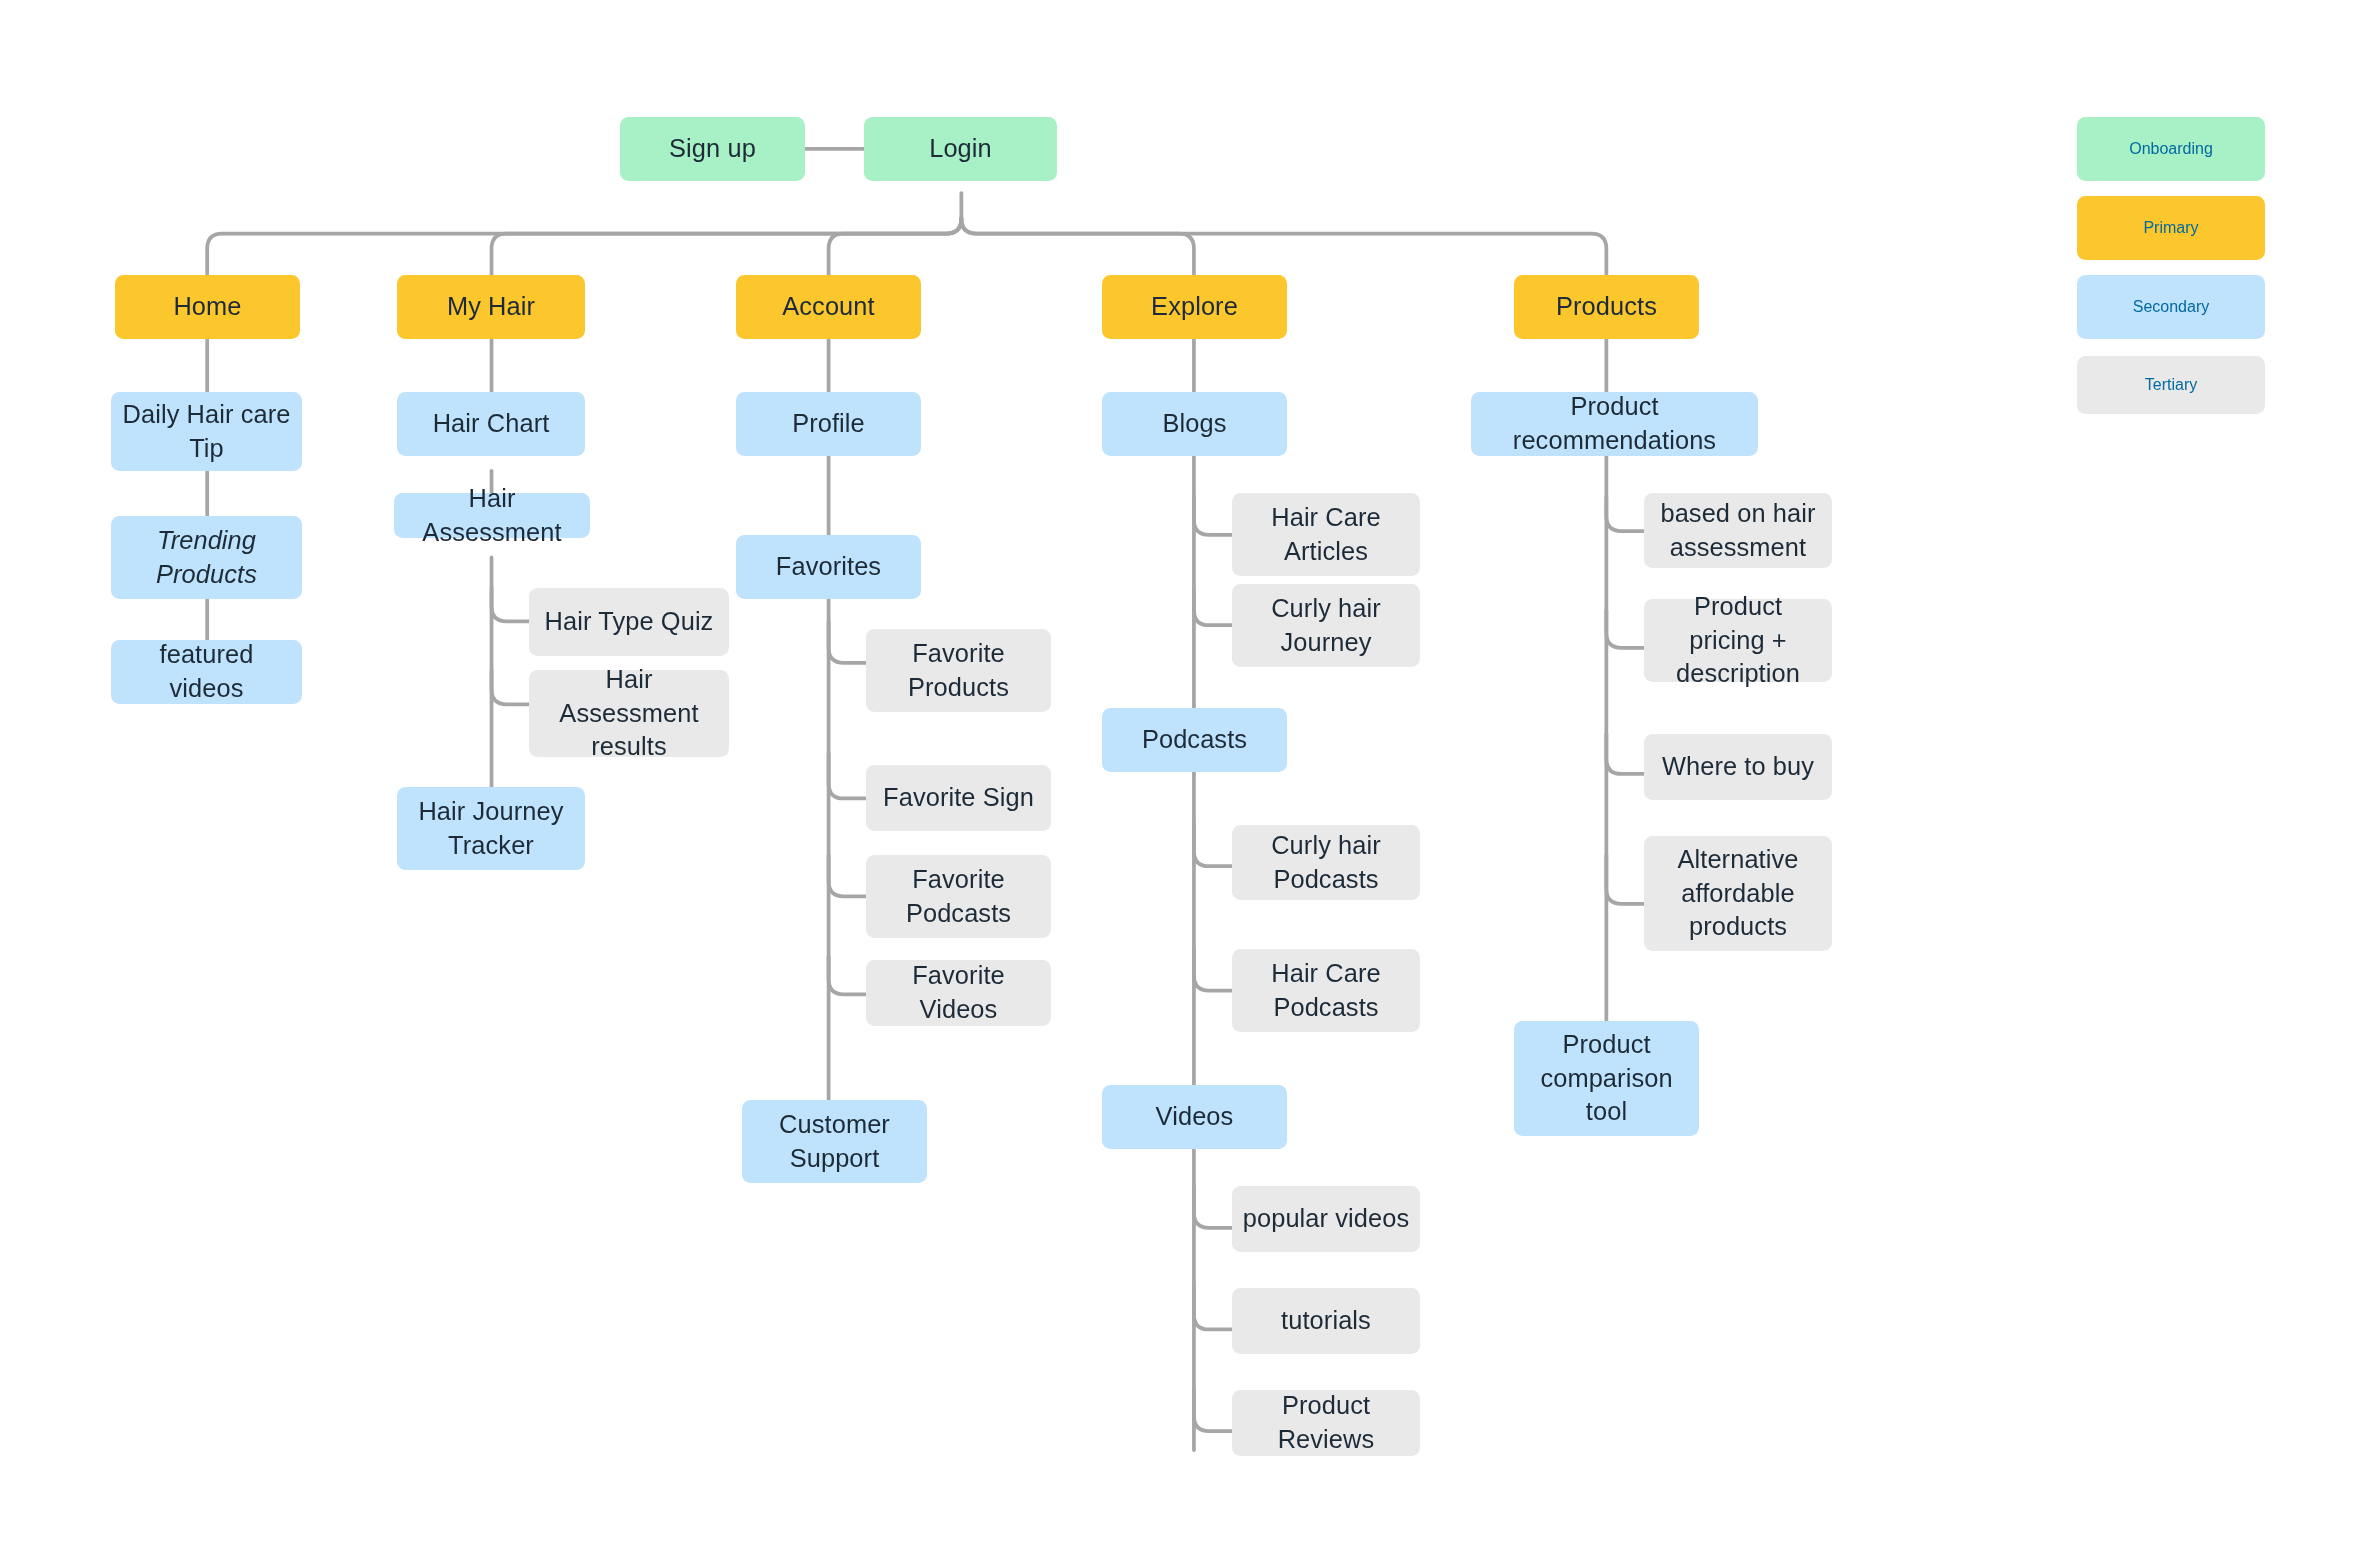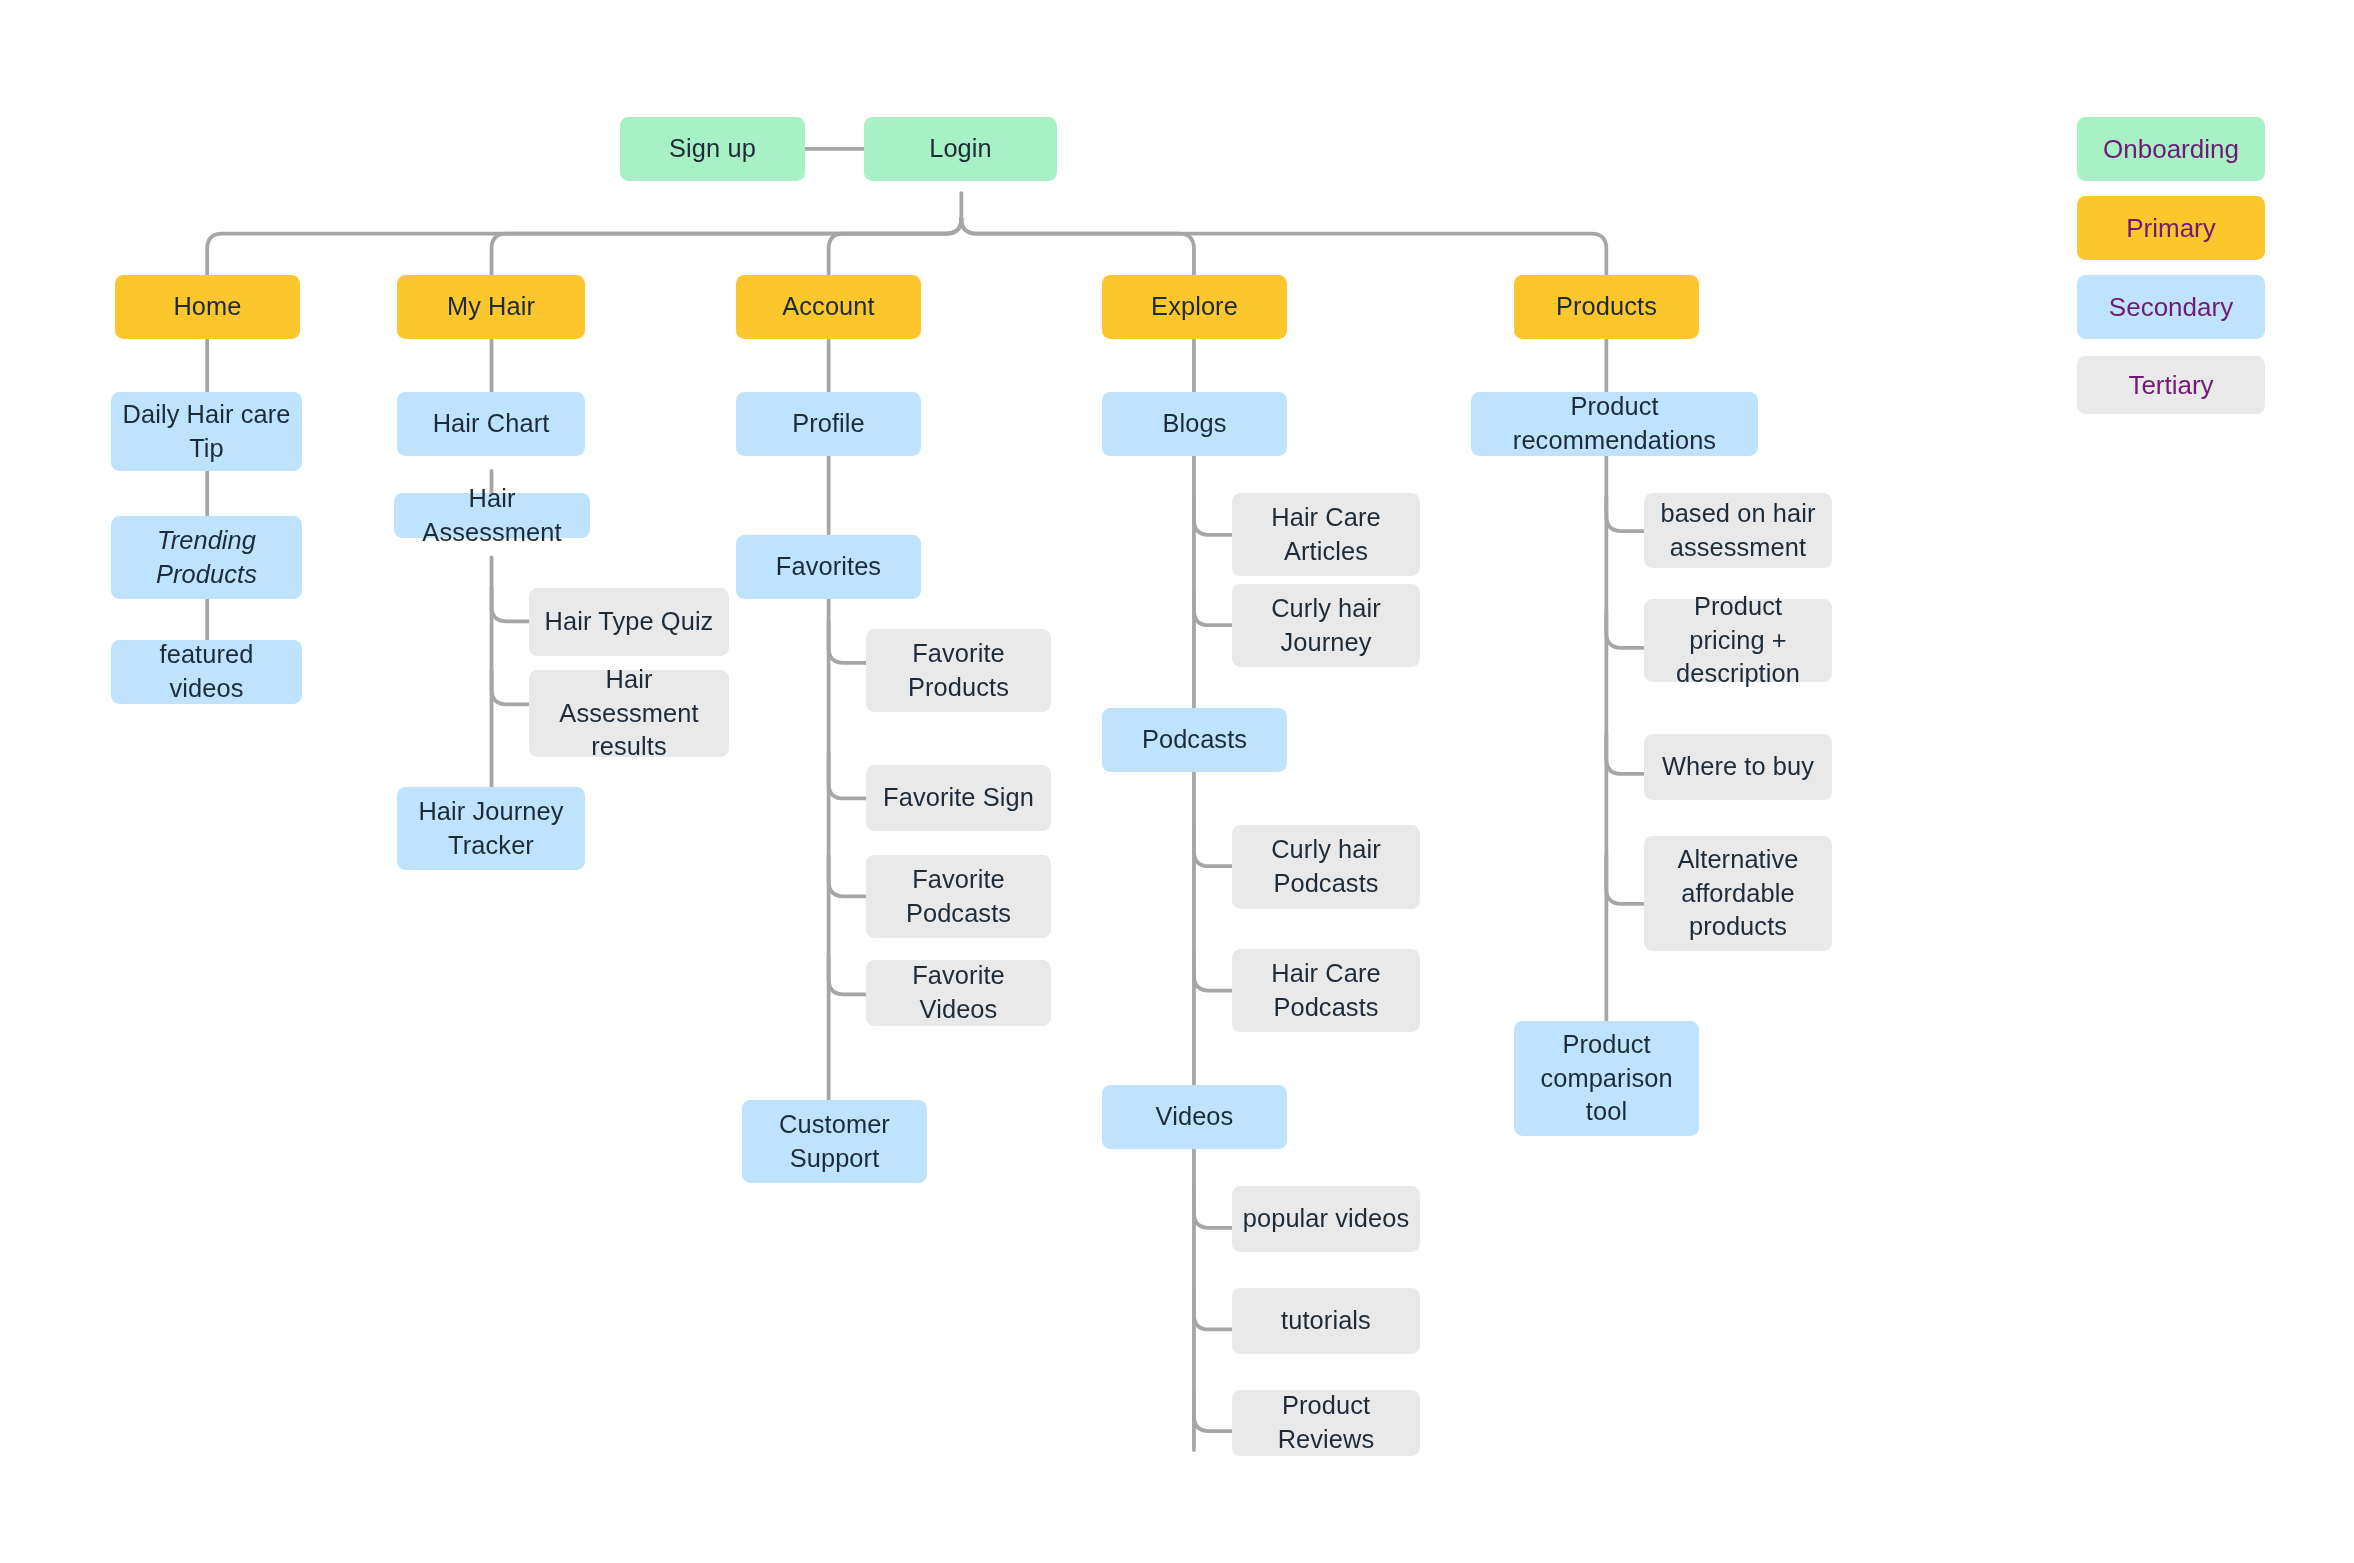--- a/index.html
+++ b/index.html
@@ -45,22 +45,22 @@
   .secondary  { background: #bfe3fc; }
   .tertiary   { background: #e9e9e9; }
 
   .legend-node {
     position: absolute;
     box-sizing: border-box;
     display: flex;
     align-items: center;
     justify-content: center;
     border-radius: 8.5px;
-    color: #701a75;
-    font-size: 26px;
+    color: #0369a1;
+    font-size: 16px;
   }
 </style>
 </head>
 <body>
 
 <div id="canvas">
 
   <svg id="wires" viewBox="0 0 2500 1660" xmlns="http://www.w3.org/2000/svg">
     <g fill="none" stroke="#a6a6a6" stroke-width="4" stroke-linecap="round">
 
@@ -188,21 +188,21 @@
   </div>
   <div class="node tertiary" style="left:1232px; top:493px; width:188px; height:83px;">
     <span>Hair Care Articles</span>
   </div>
   <div class="node tertiary" style="left:1232px; top:584px; width:188px; height:83px;">
     <span>Curly hair Journey</span>
   </div>
   <div class="node secondary" style="left:1102px; top:708px; width:185px; height:64px;">
     <span>Podcasts</span>
   </div>
-  <div class="node tertiary" style="left:1232px; top:825px; width:188px; height:84px;">
+  <div class="node tertiary" style="left:1232px; top:825px; width:188px; height:75px;">
     <span>Curly hair Podcasts</span>
   </div>
   <div class="node tertiary" style="left:1232px; top:949px; width:188px; height:83px;">
     <span>Hair Care Podcasts</span>
   </div>
   <div class="node secondary" style="left:1102px; top:1085px; width:185px; height:64px;">
     <span>Videos</span>
   </div>
   <div class="node tertiary" style="left:1232px; top:1186px; width:188px; height:66px;">
     <span>popular videos</span>

